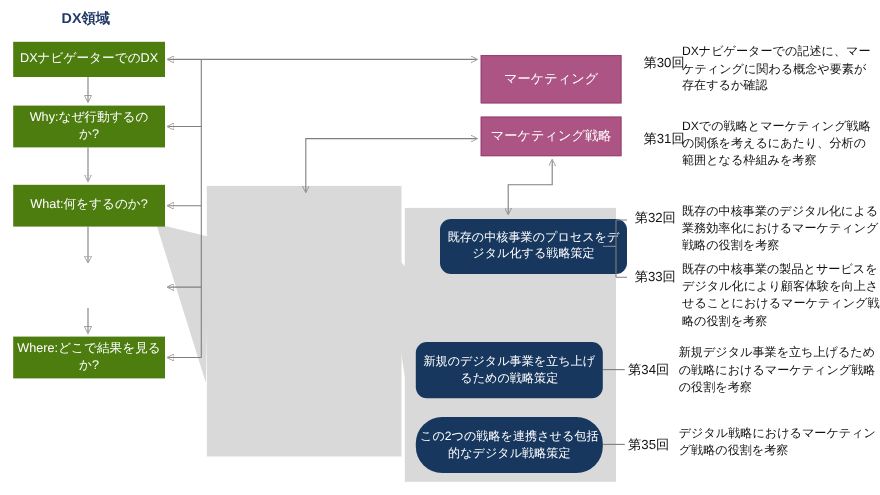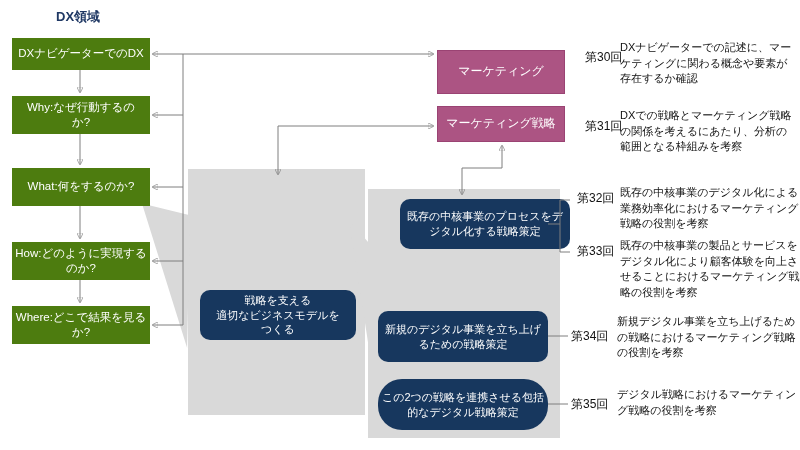--- a/index.html
+++ b/index.html
@@ -35,31 +35,26 @@
   <div class="panel" style="left:188px;top:169px;width:177px;height:246px;"></div>
   <div class="panel" style="left:368px;top:189px;width:192px;height:249px;"></div>
 
   <div class="wedge" style="left:142px;top:202px;width:48px;height:146px;clip-path:polygon(0% 1%,100% 9%,94% 100%);"></div>
   <div class="wedge" style="left:349px;top:220px;width:21px;height:135px;clip-path:polygon(0% 0%,100% 18%,100% 100%);"></div>
 
   <div class="box box-navy" style="left:12px;top:38px;width:138px;height:32px;">DXナビゲーターでのDX</div>
   <div class="box box-navy" style="left:12px;top:96px;width:138px;height:38px;">Why:なぜ行動するの
 か?</div>
   <div class="box box-navy" style="left:12px;top:168px;width:138px;height:38px;">What:何をするのか?</div>
-  <div class="box box-navy" style="left:12px;top:242px;width:138px;height:38px;">How:どのように実現する
-のか?</div>
   <div class="box box-navy" style="left:12px;top:306px;width:138px;height:38px;">Where:どこで結果を見る
 か?</div>
 
   <div class="box box-plum" style="left:437px;top:37px;width:128px;height:44px;margin-top:13px;">マーケティング</div>
   <div class="box box-plum" style="left:437px;top:106px;width:128px;height:36px;">マーケティング戦略</div>
 
-  <div class="box rbox" style="left:200px;top:290px;width:156px;height:50px;">戦略を支える
-適切なビジネスモデルを
-つくる</div>
 
   <div class="box rbox" style="left:378px;top:199px;width:170px;height:50px;margin-left:22px;">既存の中核事業のプロセスをデ
 ジタル化する戦略策定</div>
   <div class="box rbox" style="left:378px;top:311px;width:170px;height:51px;">新規のデジタル事業を立ち上げ
 るための戦略策定</div>
   <div class="box rbox" style="left:378px;top:379px;width:170px;height:51px;border-radius:24px;">この2つの戦略を連携させる包括
 的なデジタル戦略策定</div>
 
   <div>
     <span class="ep-label" style="left:585px;top:49px;">第30回</span>

